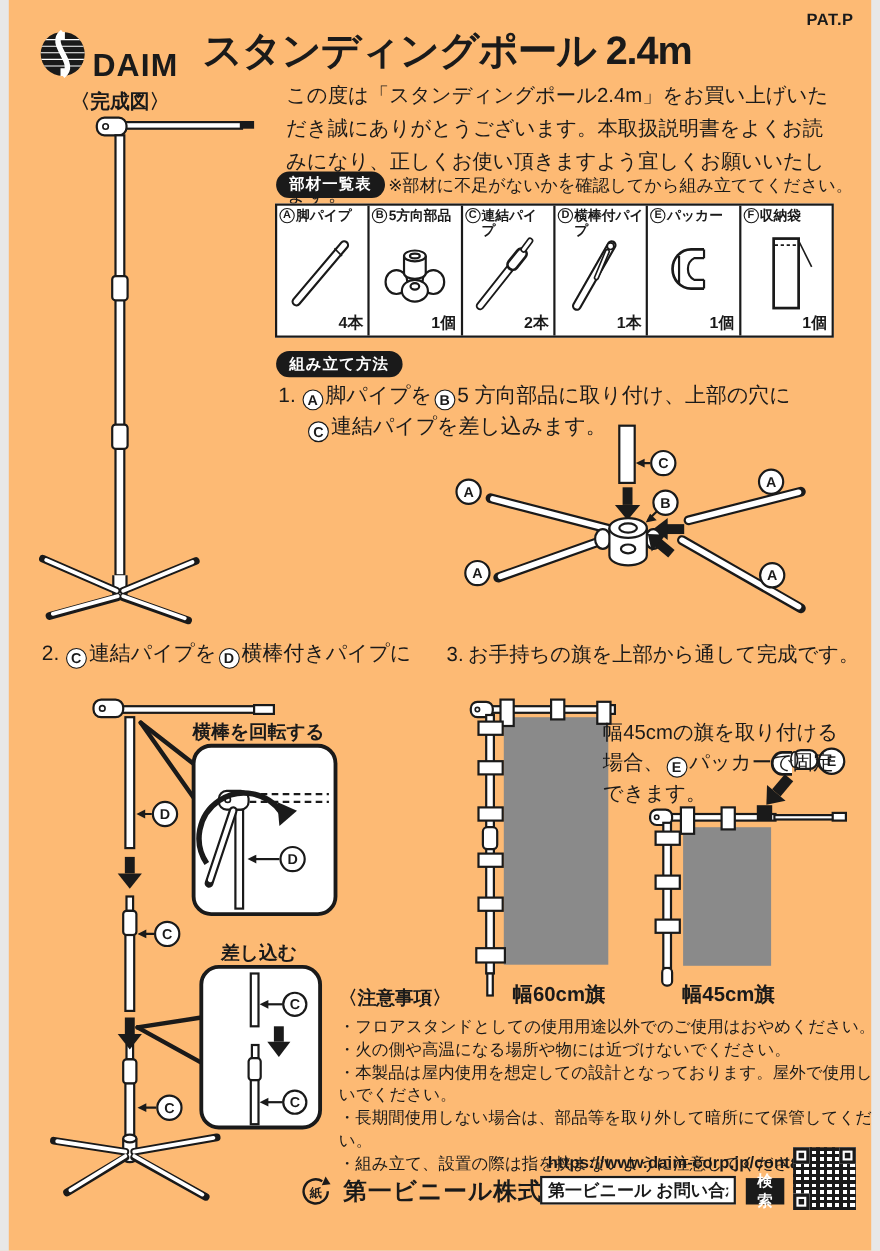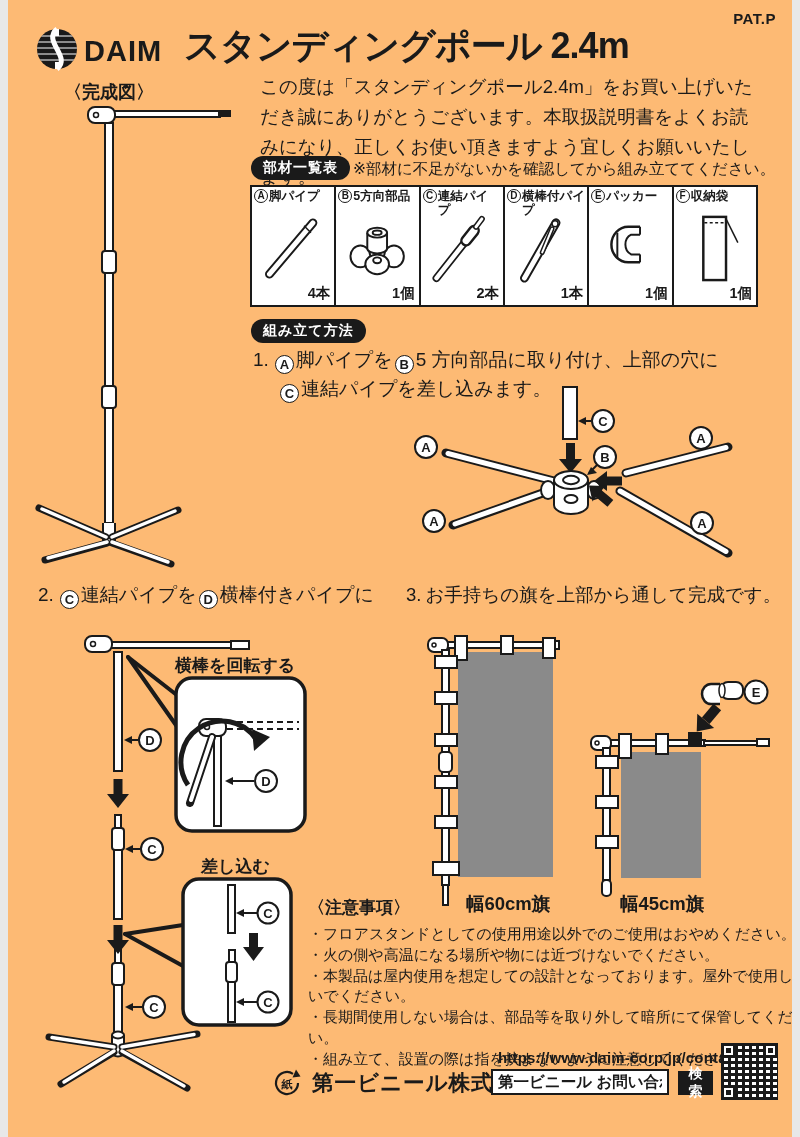--- a/index.html
+++ b/index.html
@@ -1,21 +1,21 @@
 <!DOCTYPE html>
 <html><head>
 <meta charset="utf-8">
 <style>
   html,body{margin:0;padding:0;background:#e8e8e8;}
   .page{position:relative;width:784px;height:1137px;margin:0 auto;background:#fdba74;overflow:hidden;
         font-family:"Liberation Sans","DejaVu Sans",sans-serif;color:#1a1a1a;}
   .abs{position:absolute;}
   
   .pat{position:absolute;right:16px;top:10px;font-size:15px;font-weight:800;letter-spacing:.5px;}
-  .brand{position:absolute;left:26px;top:26px;display:flex;align-items:center;gap:4px;}
+  .brand{position:absolute;left:26px;top:26px;display:flex;align-items:flex-end;gap:4px;}
   .brand-name{font-size:29px;font-weight:900;letter-spacing:1px;}
   .title-row{position:absolute;left:176px;top:22px;display:flex;align-items:baseline;gap:12px;white-space:nowrap;}
   .title-main{font-size:36px;font-weight:900;letter-spacing:-1px;}
   .title-sub{font-size:27px;font-weight:800;}
   .kanseizu{position:absolute;left:56px;top:80px;font-size:18px;font-weight:600;}
   .intro{position:absolute;left:252px;top:72px;width:505px;font-size:18.5px;line-height:30px;font-weight:500;}
   
   .badge{position:absolute;background:#1a1a1a;color:#fff;font-weight:bold;font-size:14px;
          padding:3px 12px;border-radius:14px;letter-spacing:1px;}
   .parts-note{position:absolute;left:345px;top:159px;font-size:15.5px;font-weight:500;}
@@ -459,20 +459,25 @@
     <g fill="#1a1a1a">
       <g transform="translate(282,100) rotate(40)">
           <rect x="-5" y="-30" width="10" height="18"></rect>
           <polygon points="-11,-12 11,-12 0,2"></polygon>
         </g>
     </g>
     <circle cx="340" cy="62" r="11.5" fill="#fff" stroke="#1a1a1a" stroke-width="2"></circle>
     <text class="lbl" x="340" y="66.5">E</text>
   </svg>
 
+  <div class="packer-note">
+    <div><span>幅45cmの旗を取り付ける</span></div>
+    <div><span>場合、</span><span class="cl">E</span><span>パッカーで固定</span></div>
+    <div><span>できます。</span></div>
+  </div>
 
   <div class="flag-label" style="left:458px;top:876px">幅60cm旗</div>
   <div class="flag-label" style="left:612px;top:876px">幅45cm旗</div>
 
   <div class="cautions">
     <div class="ct-title">〈注意事項〉</div>
     <div class="item">・フロアスタンドとしての使用用途以外でのご使用はおやめください。</div>
     <div class="item">・火の側や高温になる場所や物には近づけないでください。</div>
     <div class="item">・本製品は屋内使用を想定しての設計となっております。屋外で使用しないでください。</div>
     <div class="item">・長期間使用しない場合は、部品等を取り外して暗所にて保管してください。</div>

